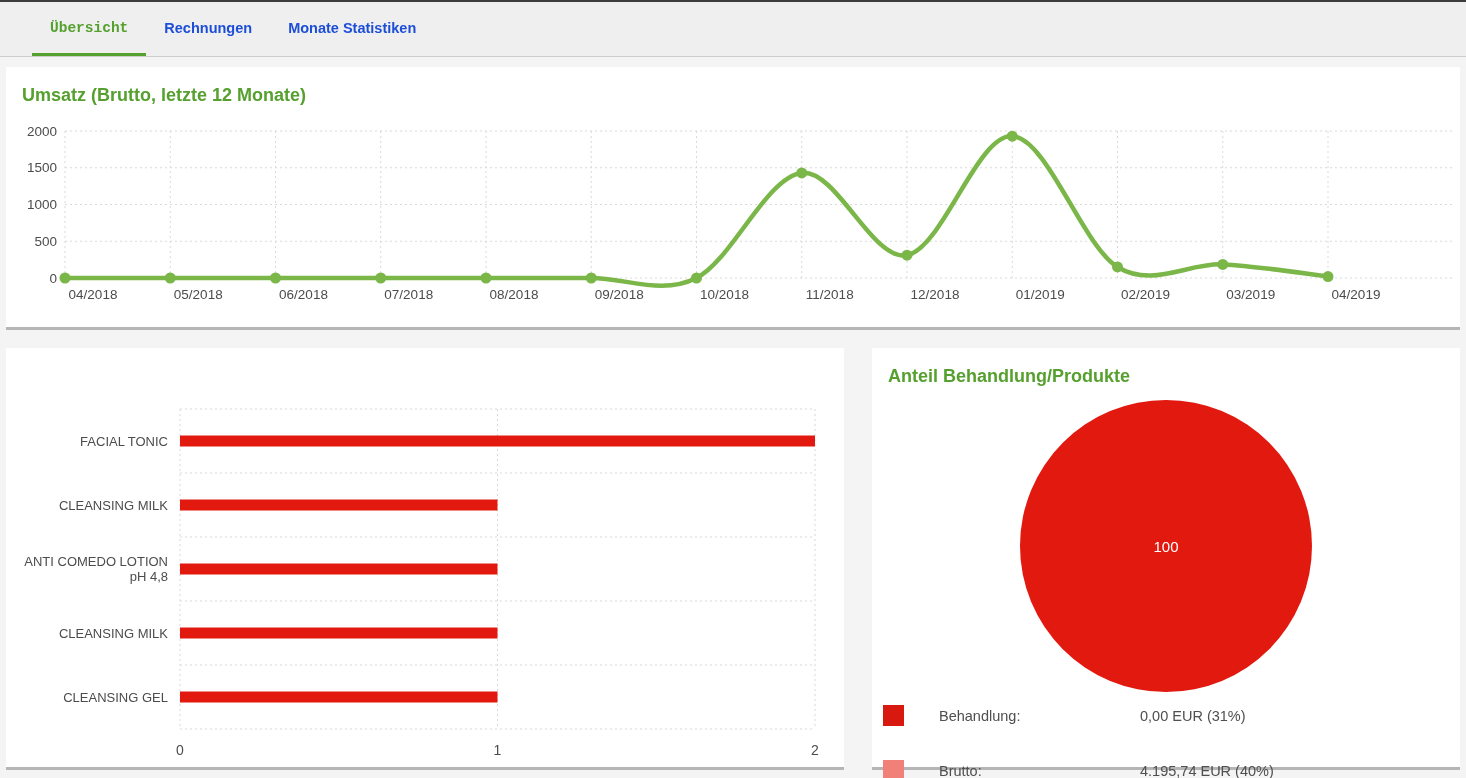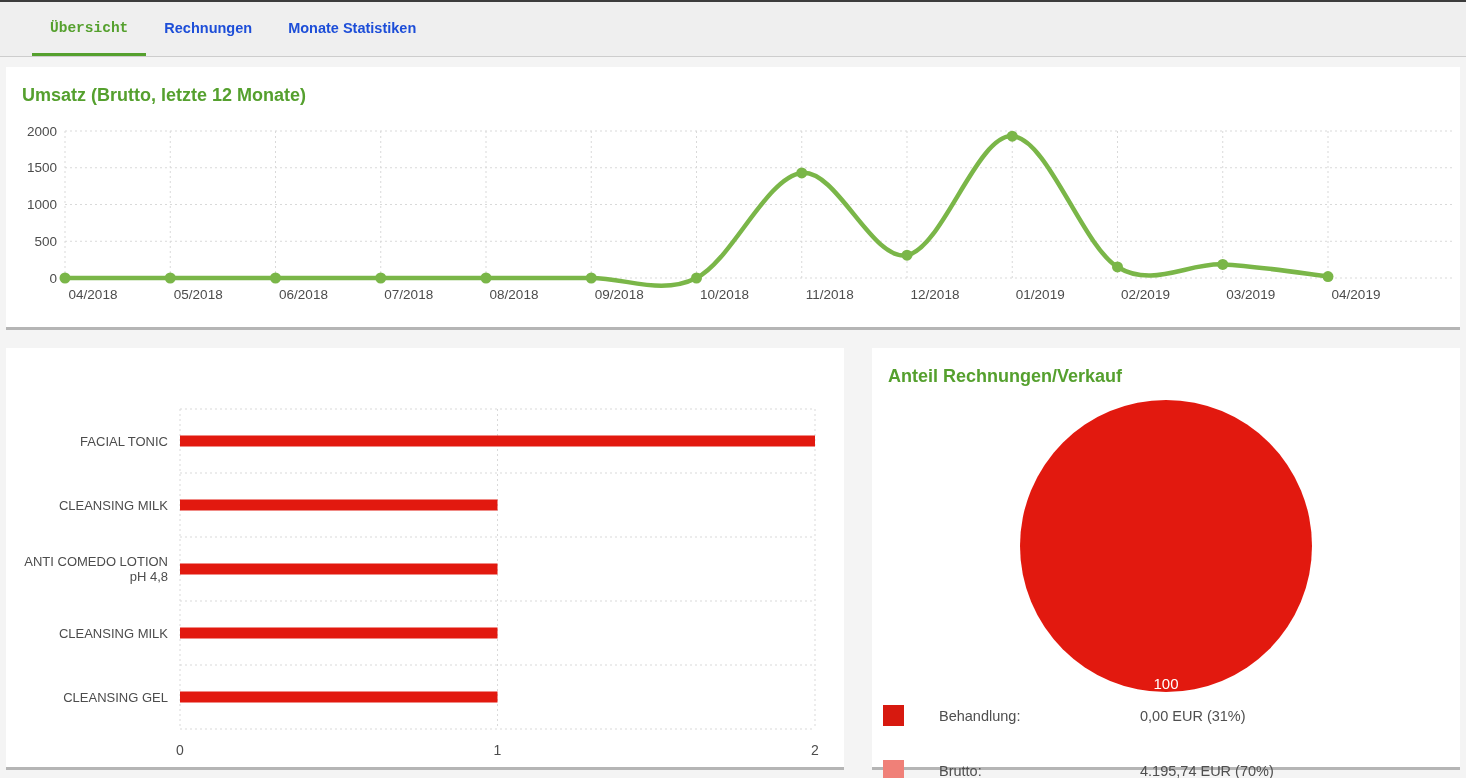--- a/index.html
+++ b/index.html
@@ -21,21 +21,21 @@
   .panel-bar  { left:6px; top:348px; width:838px; height:422px; }
   .panel-pie  { left:872px; top:348px; width:588px; height:422px; }
 
   svg { position:absolute; left:0; display:block; }
   #line-svg { top:48px; }
   #bar-svg  { top:50px; }
   svg text { font-family:"Liberation Sans", sans-serif; fill:#4c4c4c; }
 
   
   .pie { position:absolute; left:148px; top:52px; width:292px; height:292px;
-    border-radius:50%; display:flex; align-items:flex-end; justify-content:center; }
+    border-radius:50%; display:flex; align-items:center; justify-content:center; }
   .pie-label { color:#ffffff; font-size:15px; }
 
   .legend { position:absolute; left:11px; top:357px; display:grid;
     grid-template-columns:22px 167px auto; column-gap:13px; row-gap:1px;
     align-items:center; font-size:14.5px; color:#4f4f4f;gap:34px; }
   .swatch { width:21px; height:21px; display:inline-block; }
 </style>
 </head>
 <body>
 
@@ -139,25 +139,25 @@
       </g>
       <g text-anchor="middle" font-size="14">
         <text x="174" y="357">0</text>
         <text x="491.5" y="357">1</text>
         <text x="809" y="357">2</text>
       </g>
     </svg>
 </section>
 
 <section class="panel panel-pie">
-  <h2>Anteil Rechnungen/Verkauf</h2>
+  <h2>Anteil Behandlung/Produkte</h2>
   <div class="pie" id="pie" style="background: rgb(226, 25, 15);">
     <span class="pie-label">100</span>
   </div>
   <div class="legend">
     <span class="swatch" id="sw0" style="background: rgb(215, 25, 15);"></span>
     <span>Behandlung:</span>
     <span>0,00 EUR (31%)</span>
     <span class="swatch" id="sw1" style="background: rgb(240, 128, 120);"></span>
     <span>Brutto:</span>
-    <span>4.195,74 EUR (70%)</span>
+    <span>4.195,74 EUR (40%)</span>
   </div>
 </section>
 
 </body></html>

